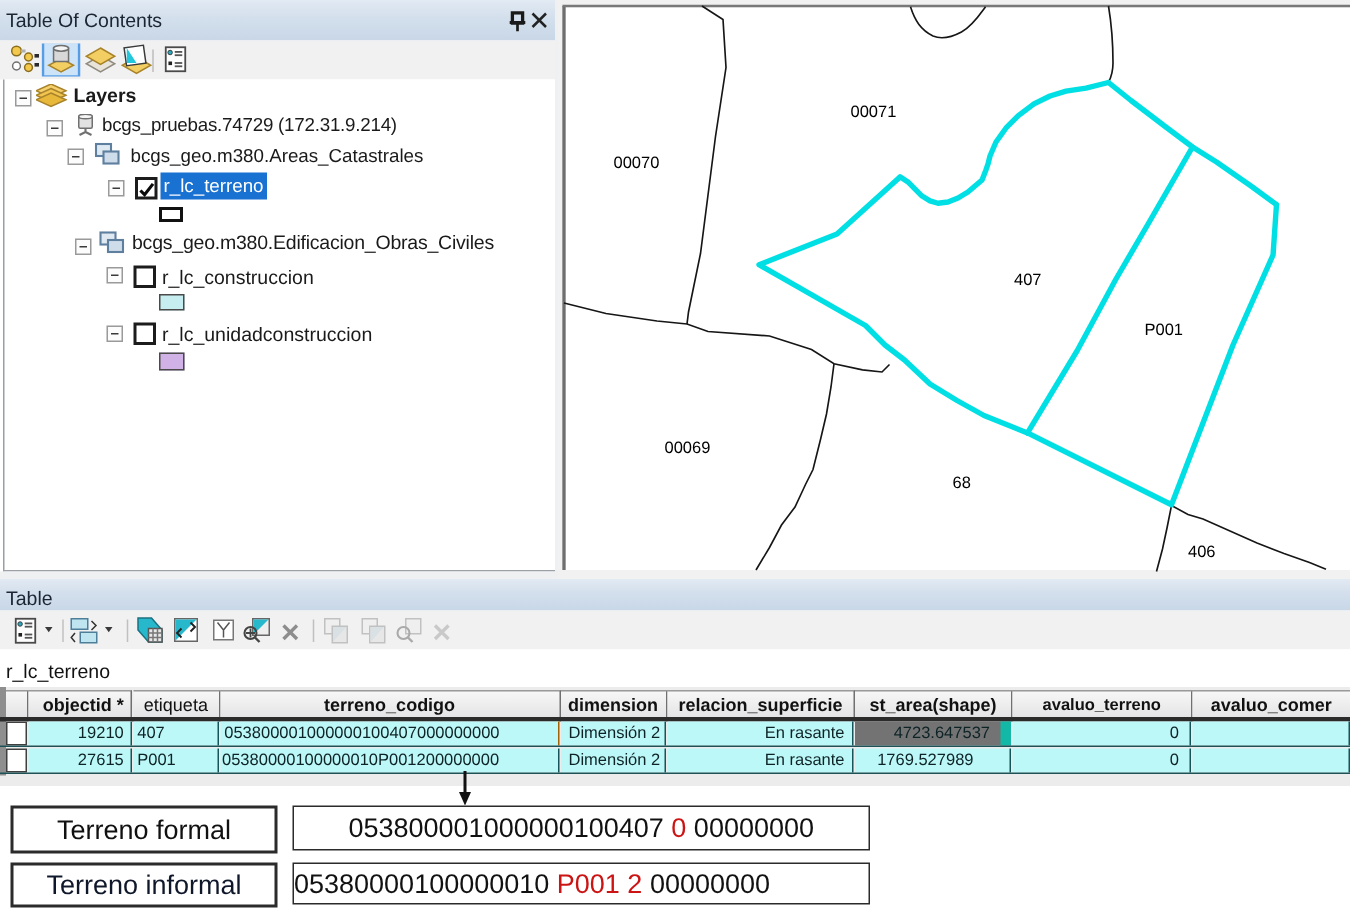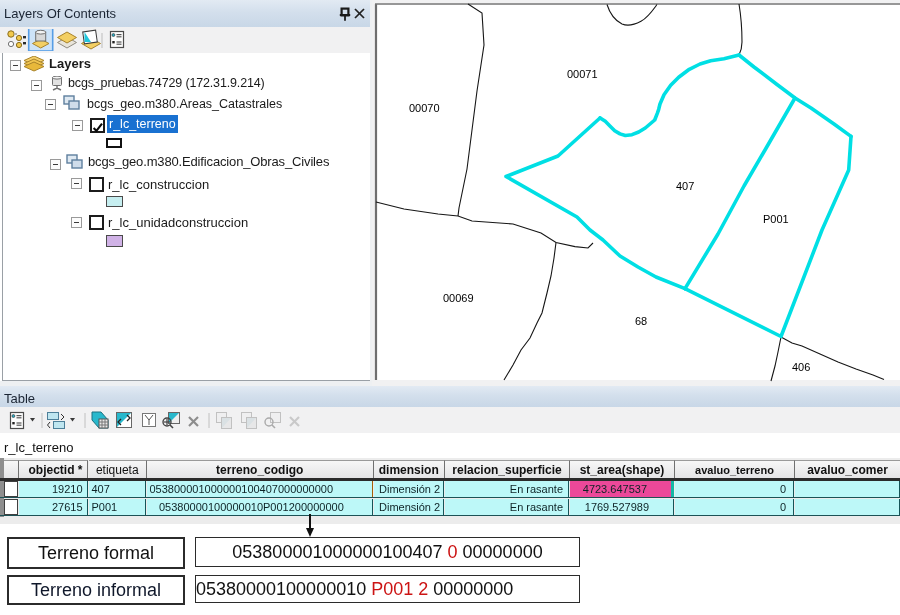--- a/index.html
+++ b/index.html
@@ -5,21 +5,21 @@
 .abs{position:absolute;}
 .tbar{background:linear-gradient(180deg,#e2eaf3 0%,#d3dfec 45%,#c8d7e7 100%);}
 .exp{position:absolute;width:9px;height:9px;border:1px solid #9a9a9a;background:#fcfcfc;}
 .exp::after{content:"";position:absolute;left:2px;top:4px;width:5px;height:1px;background:#3a3a3a;}
 .cb{position:absolute;width:11px;height:11px;border:2px solid #1c1c1c;background:#fff;}
 .ttext{position:absolute;font-size:13px;color:#1a1a1a;white-space:nowrap;}
 </style></head>
 <body>
 
 <div class="abs tbar" style="left:0;top:0;width:372px;height:27px;">
-  <div class="abs" style="left:4px;top:6px;font-size:13px;color:#1b2533;">Layers Of Contents</div>
+  <div class="abs" style="left:4px;top:6px;font-size:13px;color:#1b2533;">Table Of Contents</div>
   <svg class="abs" style="left:339px;top:7px;" width="12" height="15" viewBox="0 0 12 15">
     <g stroke="#1a1a1a" fill="none">
       <rect x="2.6" y="1.6" width="6.8" height="6.8" stroke-width="2.2"></rect>
       <line x1="0.8" y1="8" x2="11.2" y2="8" stroke-width="2"></line>
       <line x1="6" y1="9" x2="6" y2="13.8" stroke-width="1.8"></line>
     </g>
   </svg>
   <svg class="abs" style="left:354px;top:8px;" width="12" height="12" viewBox="0 0 12 12">
     <g stroke="#222" stroke-width="1.7">
         <line x1="1" y1="1" x2="10" y2="10"></line>
@@ -257,28 +257,28 @@
     <div class="abs" style="left:570px;top:459.5px;width:104px;height:19px;background:linear-gradient(180deg,#f7f7f7,#e2e2e4);border-right:1px solid #707070;border-top:1px solid #9a9a9a;font-size:12px;font-weight:bold;color:#111;text-align:center;line-height:19px;overflow:hidden;">st_area(shape)</div>
     <div class="abs" style="left:675px;top:459.5px;width:119px;height:19px;background:linear-gradient(180deg,#f7f7f7,#e2e2e4);border-right:1px solid #707070;border-top:1px solid #9a9a9a;font-size:11px;font-weight:bold;color:#111;text-align:center;line-height:19px;overflow:hidden;">avaluo_terreno</div>
     <div class="abs" style="left:795px;top:459.5px;width:105px;height:19px;background:linear-gradient(180deg,#f7f7f7,#e2e2e4);border-right:1px solid #707070;border-top:1px solid #9a9a9a;font-size:12px;font-weight:bold;color:#111;text-align:center;line-height:19px;overflow:hidden;">avaluo_comer</div>
     <div class="abs" style="left:0;top:478px;width:900px;height:2.5px;background:#2b2b2b;"></div>
     <div class="abs" style="left:4px;top:481.0px;width:12px;height:13.5px;background:#fff;border:1.2px solid #3f3f3f;"></div>
     <div class="abs" style="left:19px;top:480.5px;width:68.5px;height:16px;background:#bdf8f8;border-right:1px solid #155458;font-size:11px;color:#0e2326;text-align:right;line-height:16px;white-space:nowrap;overflow:hidden;box-sizing:border-box;padding-right:4px;">19210</div>
     <div class="abs" style="left:88.5px;top:480.5px;width:57.5px;height:16px;background:#bdf8f8;border-right:1px solid #155458;font-size:11px;color:#0e2326;text-align:left;line-height:16px;white-space:nowrap;overflow:hidden;box-sizing:border-box;padding-left:3px;">407</div>
     <div class="abs" style="left:147px;top:480.5px;width:225.5px;height:16px;background:#bdf8f8;border-right:1px solid #a16207;font-size:11px;color:#0e2326;text-align:left;line-height:16px;white-space:nowrap;overflow:hidden;box-sizing:border-box;padding-left:2.5px;">053800001000000100407000000000</div>
     <div class="abs" style="left:373.5px;top:480.5px;width:70.5px;height:16px;background:#bdf8f8;border-right:1px solid #155458;font-size:11px;color:#0e2326;text-align:left;line-height:16px;white-space:nowrap;overflow:hidden;box-sizing:border-box;padding-left:5.5px;">Dimensión 2</div>
     <div class="abs" style="left:445px;top:480.5px;width:124px;height:16px;background:#bdf8f8;border-right:1px solid #155458;font-size:11px;color:#0e2326;text-align:right;line-height:16px;white-space:nowrap;overflow:hidden;box-sizing:border-box;padding-right:5px;">En rasante</div>
-    <div class="abs" style="left:570px;top:480.5px;width:104px;height:16px;background:#ec4899;border-right:3px solid #14b8a6;font-size:11px;color:#0e2326;text-align:right;line-height:16px;white-space:nowrap;overflow:hidden;box-sizing:border-box;padding-right:24px;">4723.647537</div>
+    <div class="abs" style="left:570px;top:480.5px;width:104px;height:16px;background:#737373;border-right:7px solid #14b8a6;font-size:11px;color:#0e2326;text-align:right;line-height:16px;white-space:nowrap;overflow:hidden;box-sizing:border-box;padding-right:7px;">4723.647537</div>
     <div class="abs" style="left:675px;top:480.5px;width:119px;height:16px;background:#bdf8f8;border-right:1px solid #155458;font-size:11px;color:#0e2326;text-align:right;line-height:16px;white-space:nowrap;overflow:hidden;box-sizing:border-box;padding-right:7px;">0</div>
     <div class="abs" style="left:795px;top:480.5px;width:105px;height:16px;background:#bdf8f8;border-right:1px solid #155458;font-size:11px;color:#0e2326;text-align:left;line-height:16px;white-space:nowrap;overflow:hidden;box-sizing:border-box;"></div>
     <div class="abs" style="left:0;top:496.5px;width:900px;height:1.8px;background:#1d5256;"></div>
     <div class="abs" style="left:4px;top:499.0px;width:12px;height:13.5px;background:#fff;border:1.2px solid #3f3f3f;"></div>
     <div class="abs" style="left:19px;top:498.5px;width:68.5px;height:16px;background:#bdf8f8;border-right:1px solid #155458;font-size:11px;color:#0e2326;text-align:right;line-height:16px;white-space:nowrap;overflow:hidden;box-sizing:border-box;padding-right:4px;">27615</div>
     <div class="abs" style="left:88.5px;top:498.5px;width:57.5px;height:16px;background:#bdf8f8;border-right:1px solid #155458;font-size:11px;color:#0e2326;text-align:left;line-height:16px;white-space:nowrap;overflow:hidden;box-sizing:border-box;padding-left:3px;">P001</div>
-    <div class="abs" style="left:147px;top:498.5px;width:225.5px;height:16px;background:#bdf8f8;border-right:1px solid #155458;font-size:11px;color:#0e2326;text-align:left;line-height:16px;white-space:nowrap;overflow:hidden;box-sizing:border-box;padding-left:12px;">05380000100000010P001200000000</div>
+    <div class="abs" style="left:147px;top:498.5px;width:225.5px;height:16px;background:#bdf8f8;border-right:1px solid #155458;font-size:11px;color:#0e2326;text-align:left;line-height:16px;white-space:nowrap;overflow:hidden;box-sizing:border-box;padding-left:1px;">05380000100000010P001200000000</div>
     <div class="abs" style="left:373.5px;top:498.5px;width:70.5px;height:16px;background:#bdf8f8;border-right:1px solid #155458;font-size:11px;color:#0e2326;text-align:left;line-height:16px;white-space:nowrap;overflow:hidden;box-sizing:border-box;padding-left:5.5px;">Dimensión 2</div>
     <div class="abs" style="left:445px;top:498.5px;width:124px;height:16px;background:#bdf8f8;border-right:1px solid #155458;font-size:11px;color:#0e2326;text-align:right;line-height:16px;white-space:nowrap;overflow:hidden;box-sizing:border-box;padding-right:5px;">En rasante</div>
     <div class="abs" style="left:570px;top:498.5px;width:104px;height:16px;background:#bdf8f8;border-right:1px solid #155458;font-size:11px;color:#0e2326;text-align:right;line-height:16px;white-space:nowrap;overflow:hidden;box-sizing:border-box;padding-right:24px;">1769.527989</div>
     <div class="abs" style="left:675px;top:498.5px;width:119px;height:16px;background:#bdf8f8;border-right:1px solid #155458;font-size:11px;color:#0e2326;text-align:right;line-height:16px;white-space:nowrap;overflow:hidden;box-sizing:border-box;padding-right:7px;">0</div>
     <div class="abs" style="left:795px;top:498.5px;width:105px;height:16px;background:#bdf8f8;border-right:1px solid #155458;font-size:11px;color:#0e2326;text-align:left;line-height:16px;white-space:nowrap;overflow:hidden;box-sizing:border-box;"></div>
     <div class="abs" style="left:0;top:514.5px;width:900px;height:1.8px;background:#1d5256;"></div>
     <div class="abs" style="left:0;top:516.5px;width:900px;height:7.5px;background:#ececec;"></div>
   </div>
 
 <svg class="abs" style="left:304px;top:514px;" width="13" height="24" viewBox="0 0 13 24">

